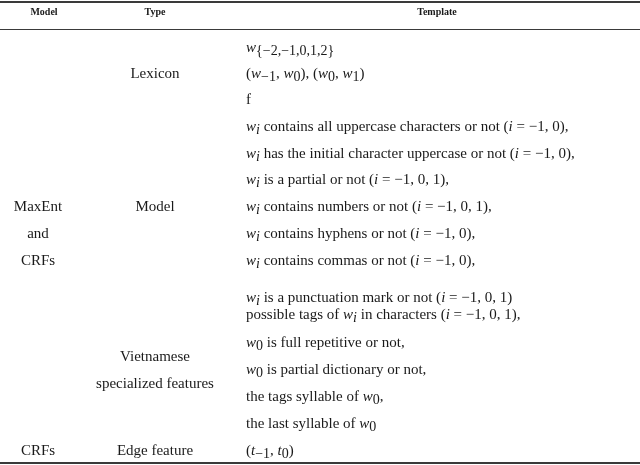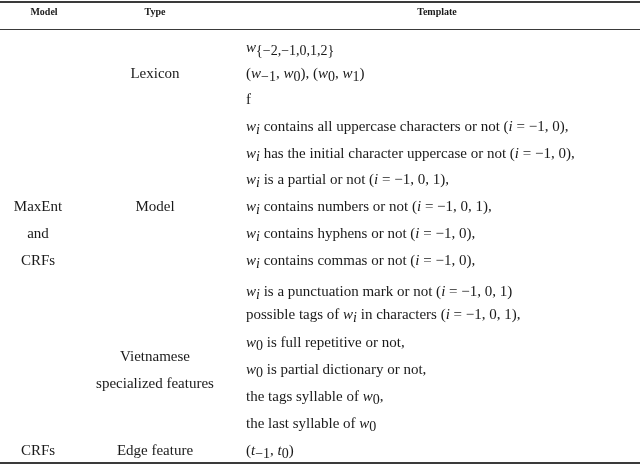--- a/index.html
+++ b/index.html
@@ -39,19 +39,19 @@
 
 <div class="txt" style="left:246px; top:38px"><i>w</i><sub>{−2,−1,0,1,2}</sub></div>
 <div class="txt" style="left:246px; top:64px">(<i>w</i><sub>−1</sub>, <i>w</i><sub>0</sub>), (<i>w</i><sub>0</sub>, <i>w</i><sub>1</sub>)</div>
 <div class="txt" style="left:246px; top:90px">f</div>
 <div class="txt" style="left:246px; top:117px"><i>w<sub>i</sub></i> <span>contains all uppercase characters or not (</span><i>i</i><span> = −1, 0),</span></div>
 <div class="txt" style="left:246px; top:144px"><i>w<sub>i</sub></i> <span>has the initial character uppercase or not (</span><i>i</i><span> = −1, 0),</span></div>
 <div class="txt" style="left:246px; top:170px"><i>w<sub>i</sub></i> <span>is a partial or not (</span><i>i</i><span> = −1, 0, 1),</span></div>
 <div class="txt" style="left:246px; top:197px"><i>w<sub>i</sub></i> <span>contains numbers or not (</span><i>i</i><span> = −1, 0, 1),</span></div>
 <div class="txt" style="left:246px; top:224px"><i>w<sub>i</sub></i> <span>contains hyphens or not (</span><i>i</i><span> = −1, 0),</span></div>
 <div class="txt" style="left:246px; top:251px"><i>w<sub>i</sub></i> <span>contains commas or not (</span><i>i</i><span> = −1, 0),</span></div>
-<div class="txt" style="left:246px; top:282px"><i>w<sub>i</sub></i> <span>is a punctuation mark or not (</span><i>i</i><span> = −1, 0, 1)</span></div>
+<div class="txt" style="left:246px; top:288px"><i>w<sub>i</sub></i> <span>is a punctuation mark or not (</span><i>i</i><span> = −1, 0, 1)</span></div>
 <div class="txt" style="left:246px; top:305px"><span>possible tags of </span><i>w<sub>i</sub></i><span> in characters (</span><i>i</i><span> = −1, 0, 1),</span></div>
 <div class="txt" style="left:246px; top:333px"><i>w</i><sub>0</sub> <span>is full repetitive or not,</span></div>
 <div class="txt" style="left:246px; top:360px"><i>w</i><sub>0</sub> <span>is partial dictionary or not,</span></div>
 <div class="txt" style="left:246px; top:387px"><span>the tags syllable of </span><i>w</i><sub>0</sub>,</div>
 <div class="txt" style="left:246px; top:414px"><span>the last syllable of </span><i>w</i><sub>0</sub></div>
 <div class="txt" style="left:246px; top:441px">(<i>t</i><sub>−1</sub>, <i>t</i><sub>0</sub>)</div>
 
 </body></html>

